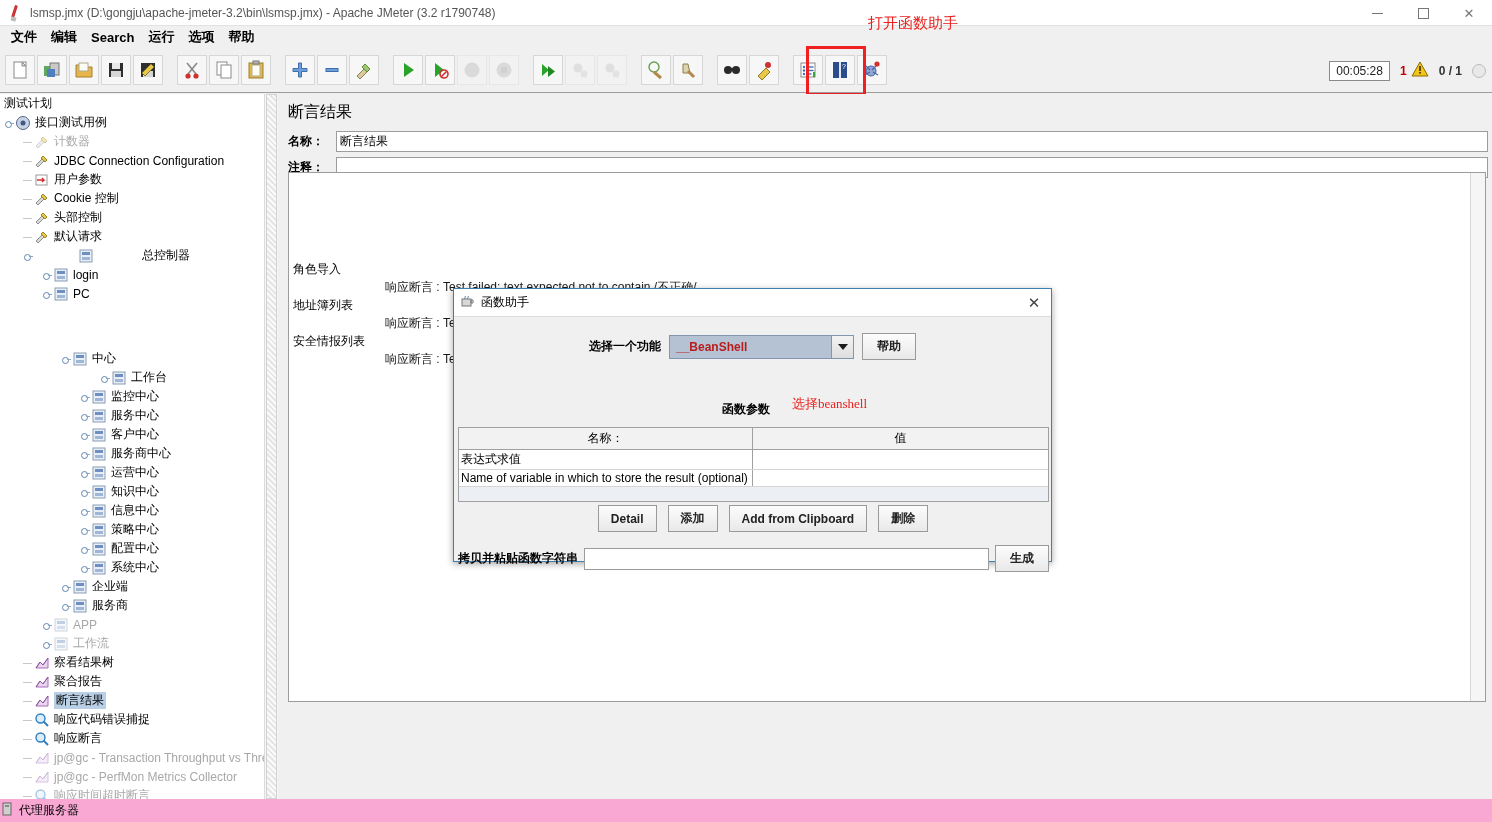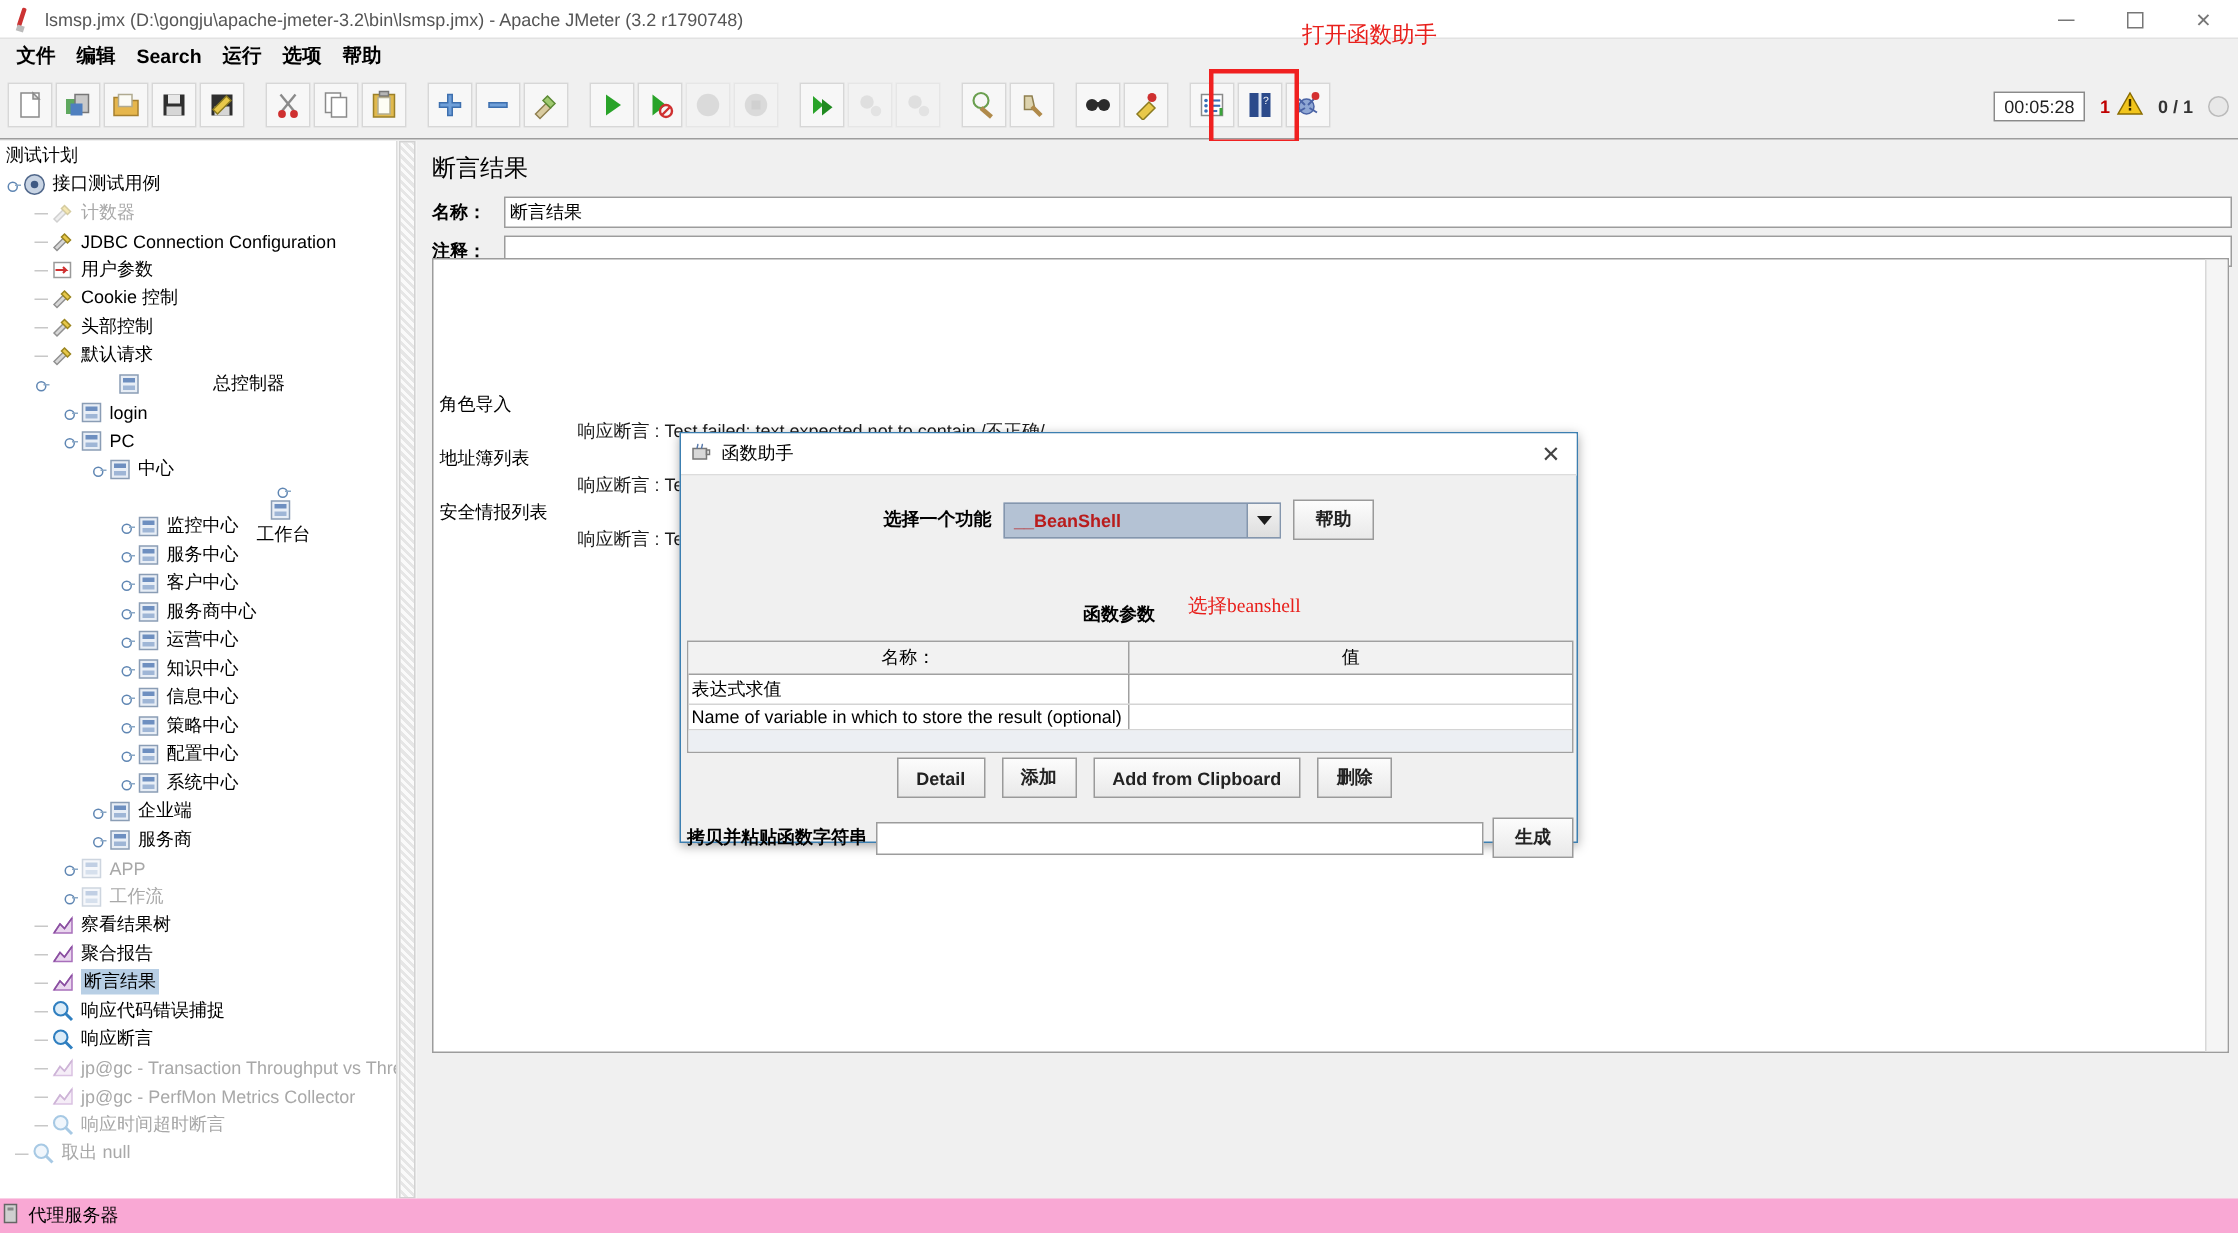--- a/index.html
+++ b/index.html
@@ -560,30 +560,30 @@
       </div>
       <div class="tnode" style="padding-left: 42px;">
         <span class="thandle knob"></span>
         <span class="ticon"><svg width="16" height="16" viewBox="0 0 16 16">
             <rect x="2" y="2" width="12" height="12" fill="#e8eef6" stroke="#8a9db5"></rect>
             <rect x="4" y="4" width="8" height="3" fill="#6e8fc0"></rect>
             <rect x="4" y="9" width="8" height="3" fill="#9fb6d6"></rect>
           </svg></span>
         <span class="tlabel">PC</span>
       </div>
-      <div class="tnode" style="padding-left: 61px;">
+      <div class="tnode" style="padding-left: 61px; margin-top: 46px;">
         <span class="thandle knob"></span>
         <span class="ticon"><svg width="16" height="16" viewBox="0 0 16 16">
             <rect x="2" y="2" width="12" height="12" fill="#e8eef6" stroke="#8a9db5"></rect>
             <rect x="4" y="4" width="8" height="3" fill="#6e8fc0"></rect>
             <rect x="4" y="9" width="8" height="3" fill="#9fb6d6"></rect>
           </svg></span>
         <span class="tlabel">中心</span>
       </div>
-      <div class="tnode" style="padding-left: 100px; flex-direction: column;">
+      <div class="tnode" style="padding-left: 100px;">
         <span class="thandle knob"></span>
         <span class="ticon"><svg width="16" height="16" viewBox="0 0 16 16">
             <rect x="2" y="2" width="12" height="12" fill="#e8eef6" stroke="#8a9db5"></rect>
             <rect x="4" y="4" width="8" height="3" fill="#6e8fc0"></rect>
             <rect x="4" y="9" width="8" height="3" fill="#9fb6d6"></rect>
           </svg></span>
         <span class="tlabel">工作台</span>
       </div>
       <div class="tnode" style="padding-left: 80px;">
         <span class="thandle knob"></span>

